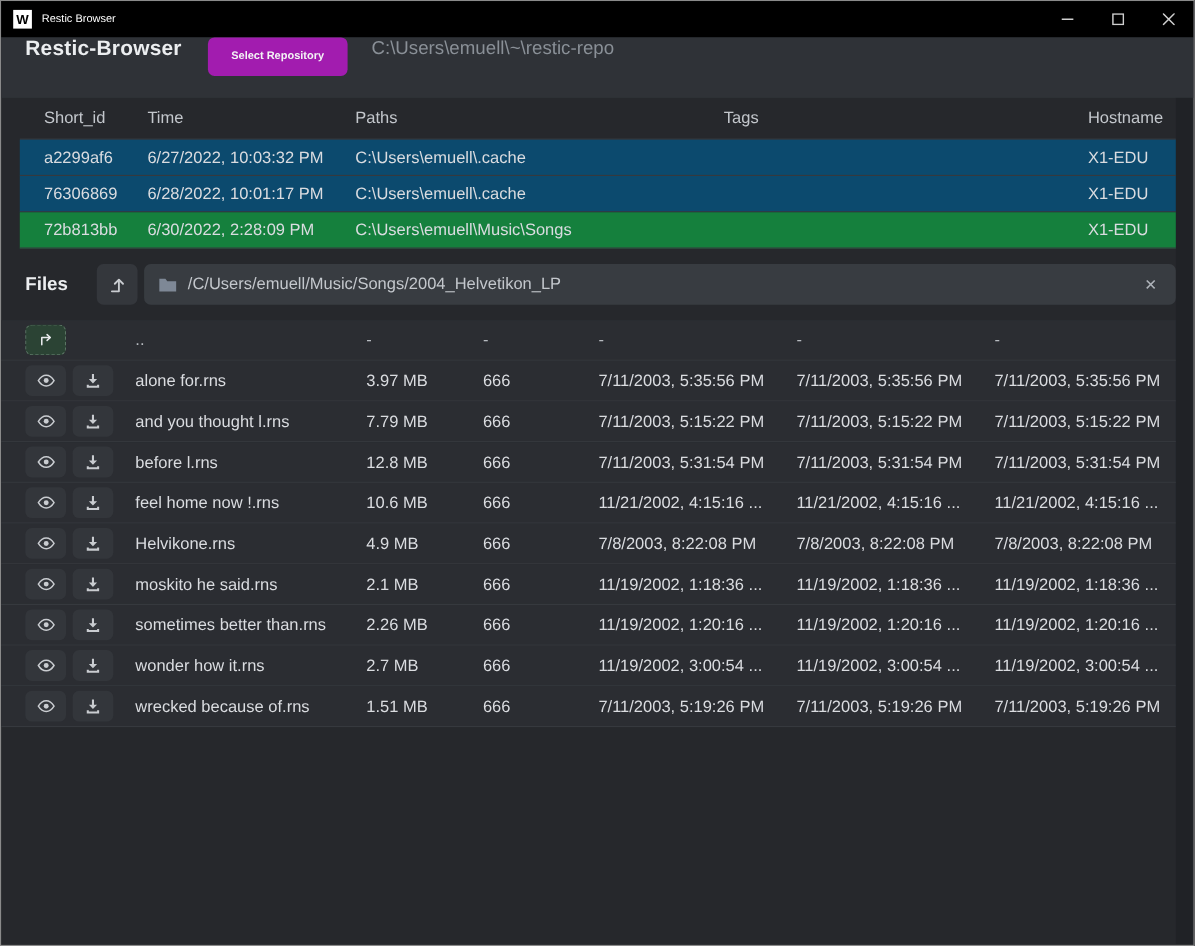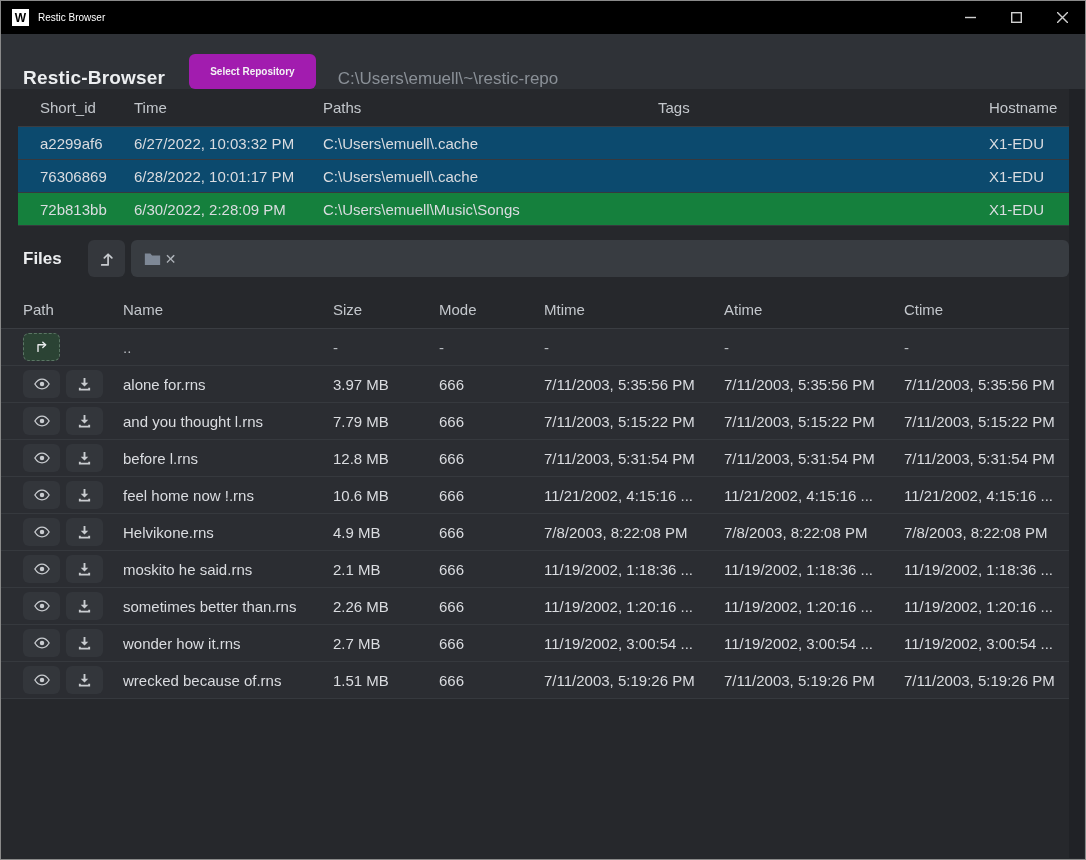--- a/index.html
+++ b/index.html
@@ -15,21 +15,21 @@
   
   .titlebar { height:33px; background:#000; display:flex; align-items:center; }
   .app-icon { width:17px; height:17px; margin-left:11px; background:#fff; color:#000;
     font-weight:bold; font-size:12px; display:flex; align-items:center; justify-content:center; }
   .title-text { color:#fff; font-size:10px; margin-left:9px; }
   .win-controls { margin-left:auto; display:flex; height:100%; }
   .win-btn { width:46px; height:100%; display:flex; align-items:center; justify-content:center;
     color:#e3e3e3; font-size:13px; cursor:default; }
   .win-btn svg { display:block; }
   
-  .header { height:55px; background:#2f3237; display:flex; align-items:flex-end; padding:0 22px; }
+  .header { height:55px; background:#2f3237; display:flex; align-items:flex-start; padding:0 22px; }
   .app-title { font-size:19px; font-weight:bold; color:#eceef0; letter-spacing:.2px; }
   .select-btn { margin-left:24px; background:#a21caf; color:#f3f4f5; font-weight:bold;
     font-size:10px; padding:12px 21px; border:none; border-radius:6px; font-family:inherit; }
   .repo-path { margin-left:22px; color:#8a9097; font-size:17px; }
   
   .gutter { position:absolute; top:88px; right:1px; bottom:1px; width:15px; background:#202226; }
   .content { margin-right:16px; }
   
   .section-title { font-size:17px; font-weight:bold; color:#eceef0; }
   .snap-title-band { padding:25px 22px 17px 22px; }
@@ -130,35 +130,27 @@
     <button class="up-btn">
       <svg width="17" height="17" viewBox="0 0 16 16" fill="none" stroke="#c9ccd0" stroke-width="1.6" stroke-linecap="round" stroke-linejoin="round">
         <path d="M3.5 14 H9.5 V4.5"></path>
         <path d="M6 7.5 L9.5 4 L13 7.5"></path>
       </svg>
     </button>
     <div class="path-bar">
       <svg width="17" height="14" viewBox="0 0 20 16">
         <path d="M1 1.5 h6.5 l2 2.5 H19 v11 H1 Z" fill="#7e8896"></path>
       </svg>
+      <span class="path-text">/C/Users/emuell/Music/Songs/2004_Helvetikon_LP</span>
       <button class="clear-btn">
         <span>✕</span>
       </button>
     </div>
   </div>
 
-  <div class="files-grid files-head">
-    <div>Path</div>
-    <div>Name</div>
-    <div>Size</div>
-    <div>Mode</div>
-    <div>Mtime</div>
-    <div>Atime</div>
-    <div>Ctime</div>
-  </div>
 
   <div class="files-grid file-row">
     <div class="cell-actions">
       <button class="parent-btn">
         <svg width="15" height="14" viewBox="0 0 16 16" fill="none" stroke="#e8eaec" stroke-width="1.6" stroke-linecap="round" stroke-linejoin="round">
           <path d="M4 13 V5.5 H12.5"></path>
           <path d="M9.5 2.5 L12.8 5.5 L9.5 8.5"></path>
         </svg>
       </button>
     </div>

